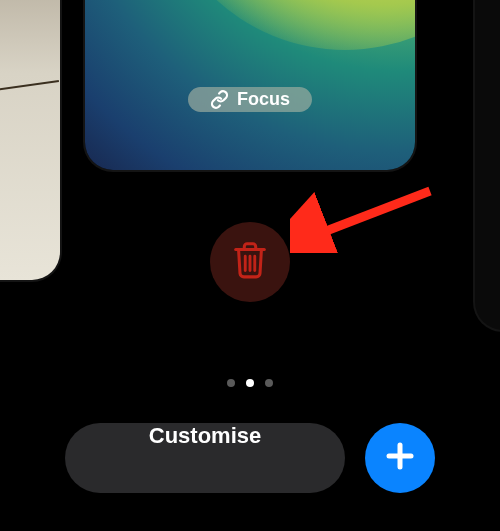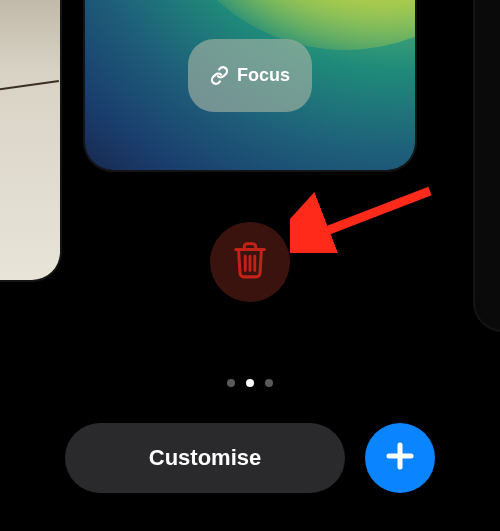--- a/index.html
+++ b/index.html
@@ -72,21 +72,21 @@
     }
     
     .focus-pill {
       position: absolute;
       left: 50%;
       bottom: 58px;
       transform: translateX(-50%);
       display: flex;
       align-items: center;
       gap: 8px;
-      padding: 26px 22px;
+      padding: 2px 22px;
       background: rgba(170, 180, 165, 0.62);
       backdrop-filter: blur(10px);
       border-radius: 26px;
       z-index: 5;
     }
     
     .focus-pill .icon { display: flex; }
     
     .focus-label {
       color: #fff;
@@ -144,21 +144,20 @@
       gap: 20px;
       padding: 0 40px;
     }
     
     .customise-button {
       width: 280px;
       height: 70px;
       background: #2a2a2c;
       border-radius: 35px;
       display: flex;
-      align-items: center;
       justify-content: center;
       color: #fff;
       font-size: 22px;
       font-weight: 700;
       cursor: pointer;
     }
     
     .add-button {
       width: 70px;
       height: 70px;

